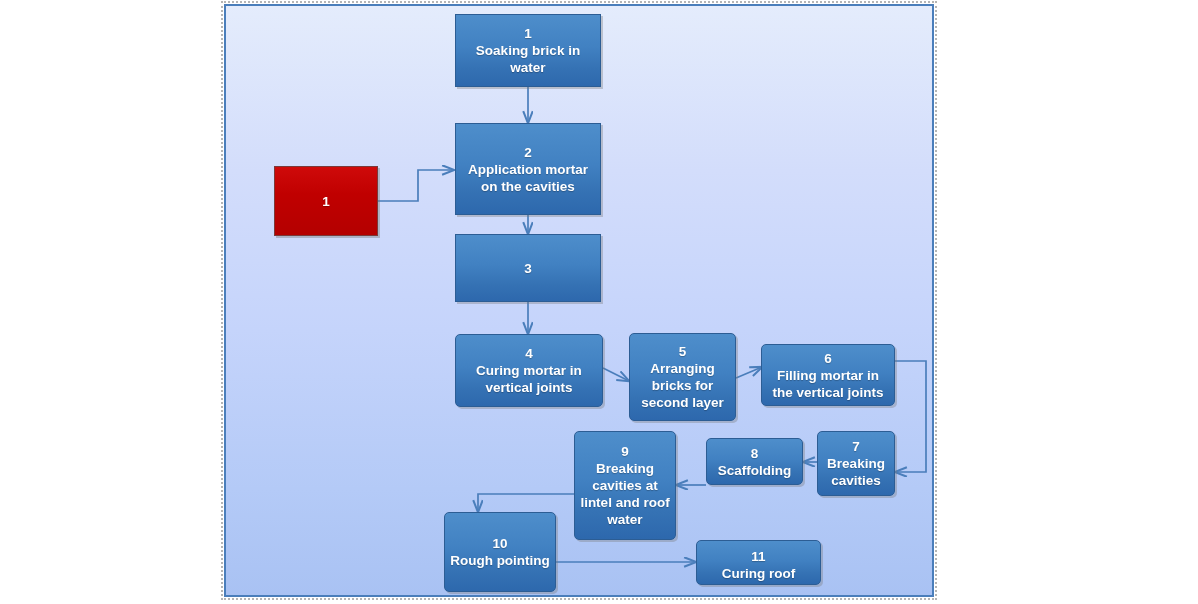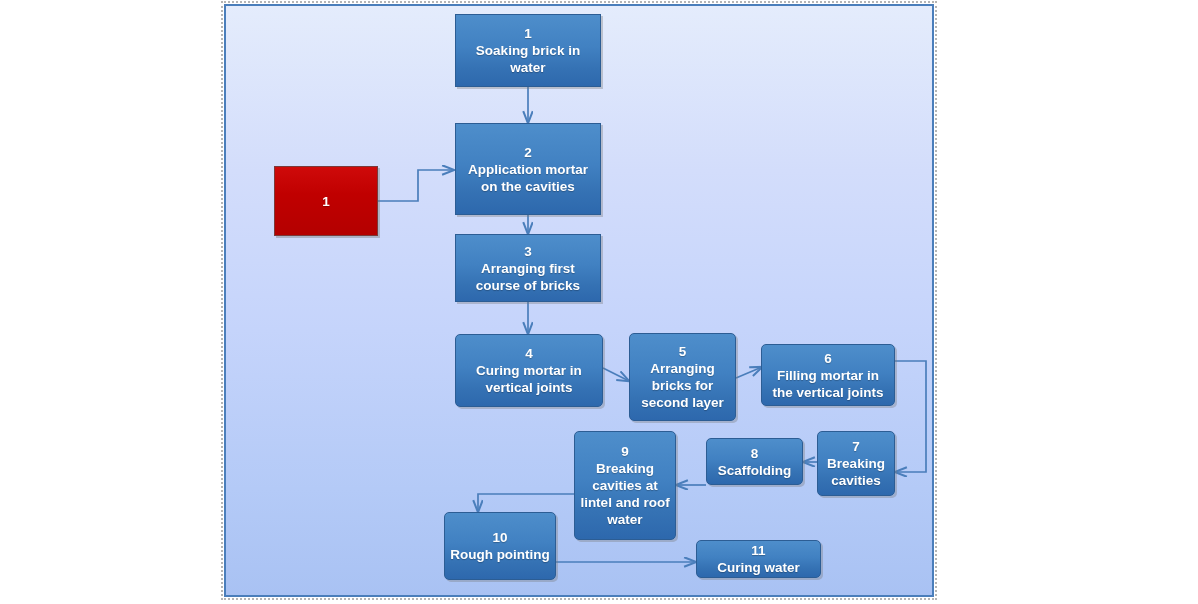--- a/index.html
+++ b/index.html
@@ -133,21 +133,20 @@
       <span class="lbl">Soaking brick in water</span>
     </div>
 
     <div class="node" style="left:229px; top:117px; width:146px; height:92px;">
       <span class="num">2</span>
       <span class="lbl">Application mortar on the cavities</span>
     </div>
 
     <div class="node" style="left:229px; top:228px; width:146px; height:68px;">
       <span class="num">3</span>
-      <span class="lbl">Arranging first course of bricks</span>
     </div>
 
     <div class="node rounded" style="left:229px; top:328px; width:148px; height:73px;">
       <span class="num">4</span>
       <span class="lbl">Curing mortar in vertical joints</span>
     </div>
 
     <div class="node rounded" style="left:403px; top:327px; width:107px; height:88px;">
       <span class="num">5</span>
       <span class="lbl">Arranging bricks for second layer</span>
@@ -166,28 +165,28 @@
     <div class="node rounded" style="left:480px; top:432px; width:97px; height:47px;">
       <span class="num">8</span>
       <span class="lbl">Scaffolding</span>
     </div>
 
     <div class="node rounded" style="left:348px; top:425px; width:102px; height:109px;">
       <span class="num">9</span>
       <span class="lbl">Breaking cavities at lintel and roof water</span>
     </div>
 
-    <div class="node rounded" style="left:218px; top:506px; width:112px; height:68px;">
+    <div class="node rounded" style="left:218px; top:506px; width:112px; height:80px;">
       <span class="num">10</span>
       <span class="lbl">Rough pointing</span>
     </div>
 
-    <div class="node rounded" style="left:470px; top:534px; width:125px; height:38px;">
+    <div class="node rounded" style="left:470px; top:534px; width:125px; height:45px;justify-content:flex-end;">
       <span class="num">11</span>
-      <span class="lbl">Curing water</span>
+      <span class="lbl">Curing roof</span>
     </div>
 
     <div class="node red" style="left:48px; top:160px; width:104px; height:70px;">
       <span class="num">1</span>
     </div>
 
   </div>
 </div>
 
 </body></html>

